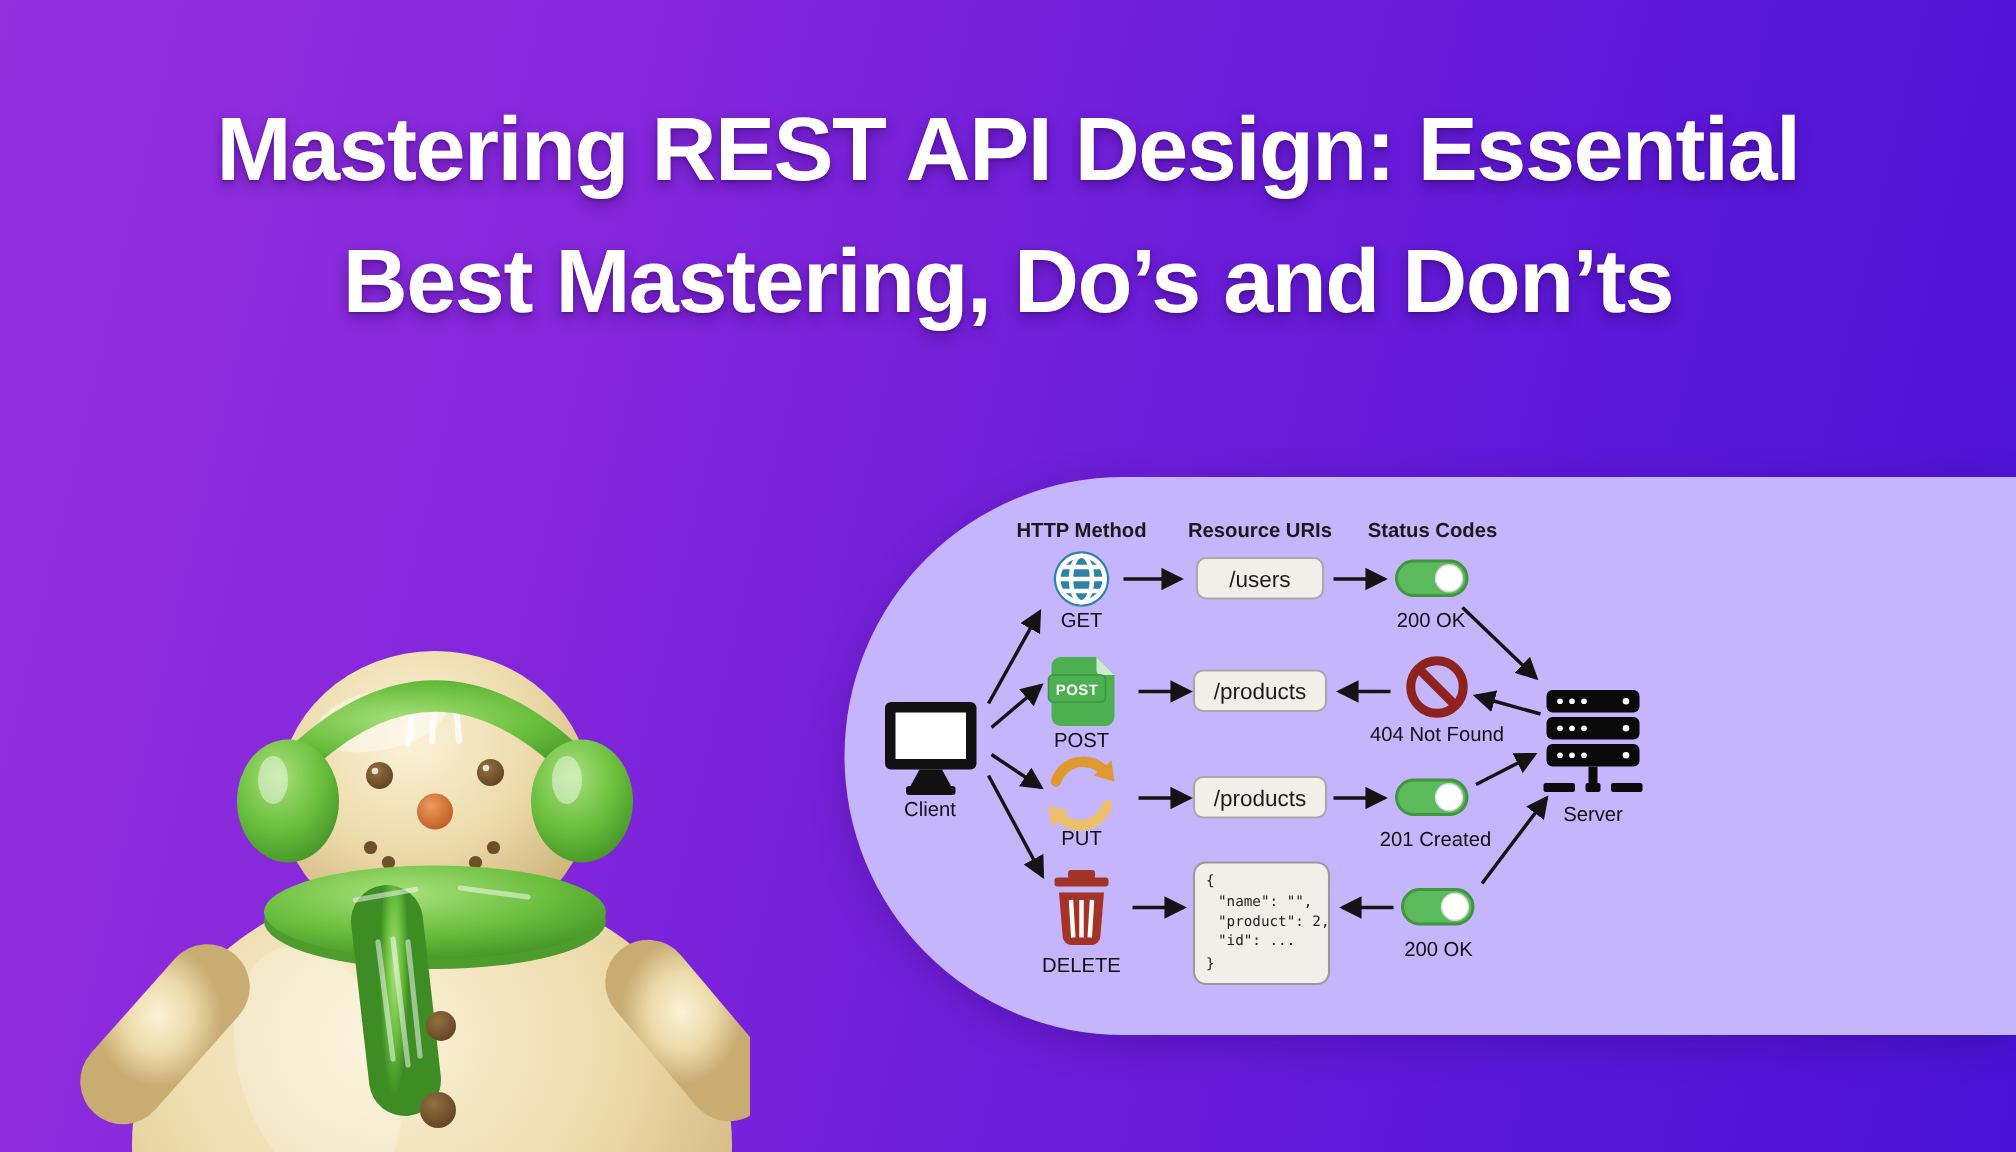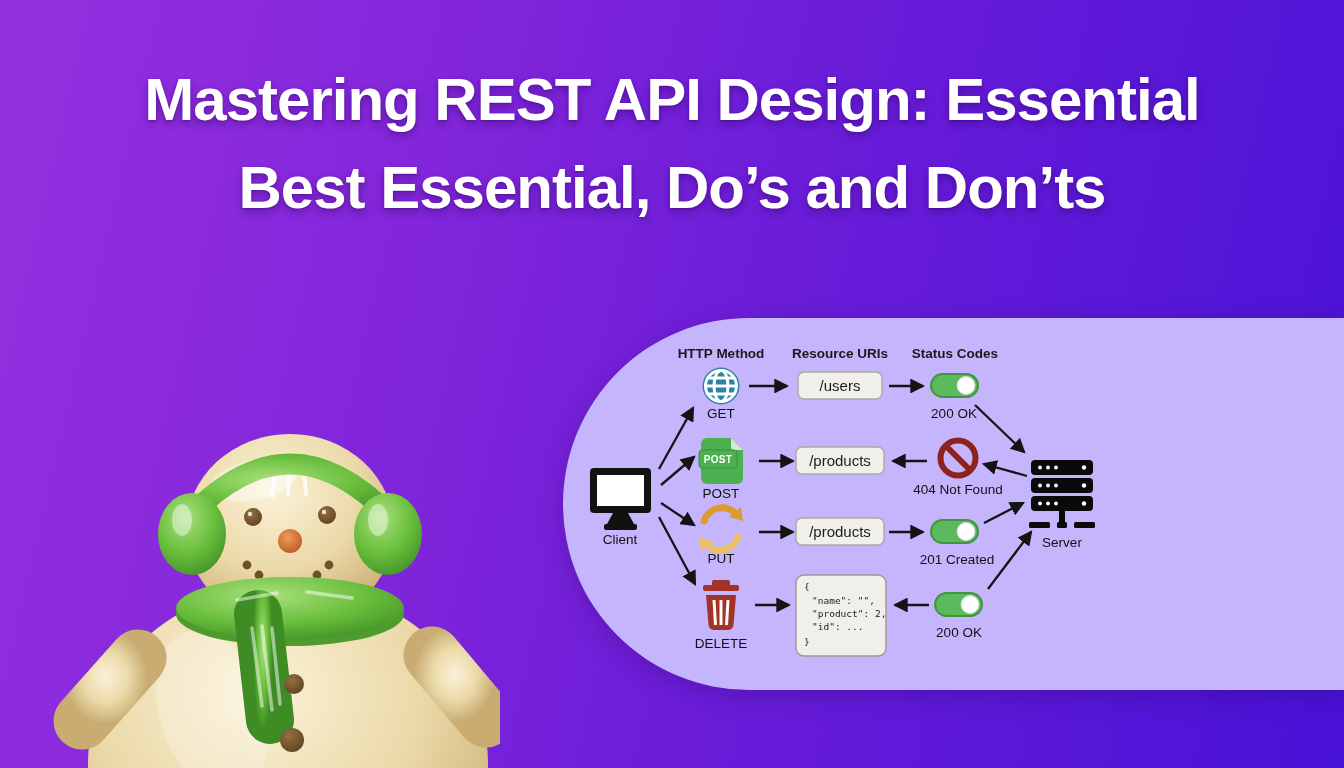--- a/index.html
+++ b/index.html
@@ -29,21 +29,21 @@
   .uri   { font-size:15px; fill:#1c1c1c; }
   .mono  { font-family:"DejaVu Sans Mono", monospace; font-size:9.5px; fill:#222; }
   .postt { font-size:10px; font-weight:bold; fill:#ffffff; letter-spacing:0.3px; }
   .arrow { stroke:#141414; stroke-width:2.3; fill:none; }
 </style>
 </head>
 <body>
 
 <div class="title">
   <div>Mastering REST API Design: Essential</div>
-  <div>Best Essential, Do’s and Don’ts</div>
+  <div>Best Mastering, Do’s and Don’ts</div>
 </div>
 
 <div class="panel">
 <svg width="781" height="372" viewBox="0 0 781 372">
   <defs>
     <marker id="ah" viewBox="0 0 10 10" refX="8.5" refY="5" markerWidth="6.5" markerHeight="6.5" orient="auto-start-reverse">
       <path d="M0,0 L10,5 L0,10 z" fill="#141414"></path>
     </marker>
   </defs>
 

